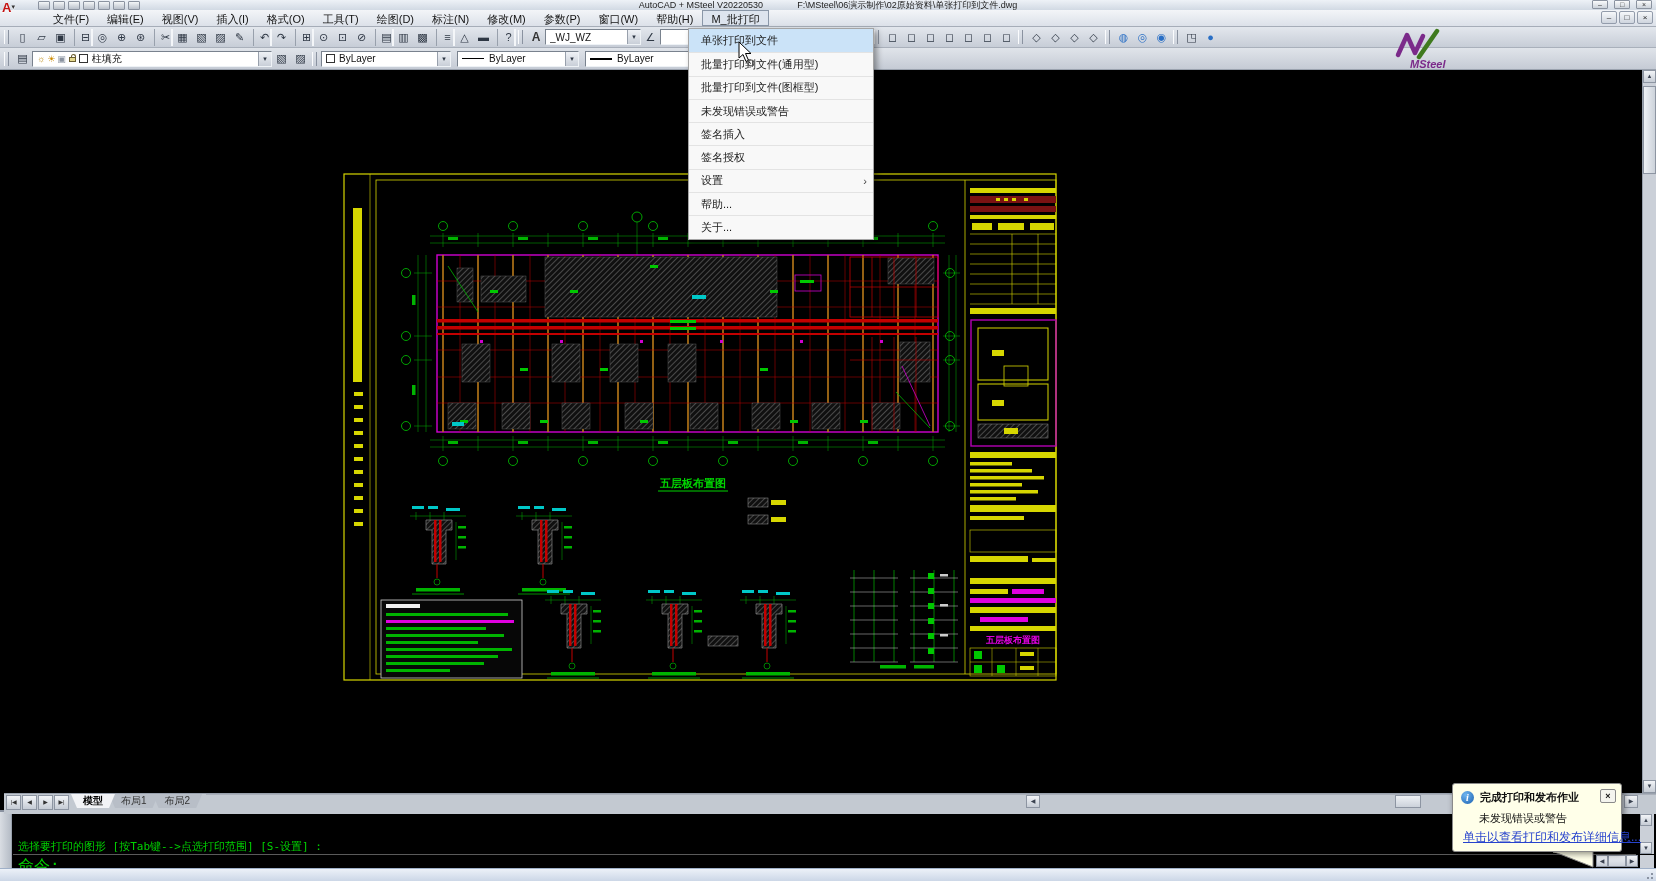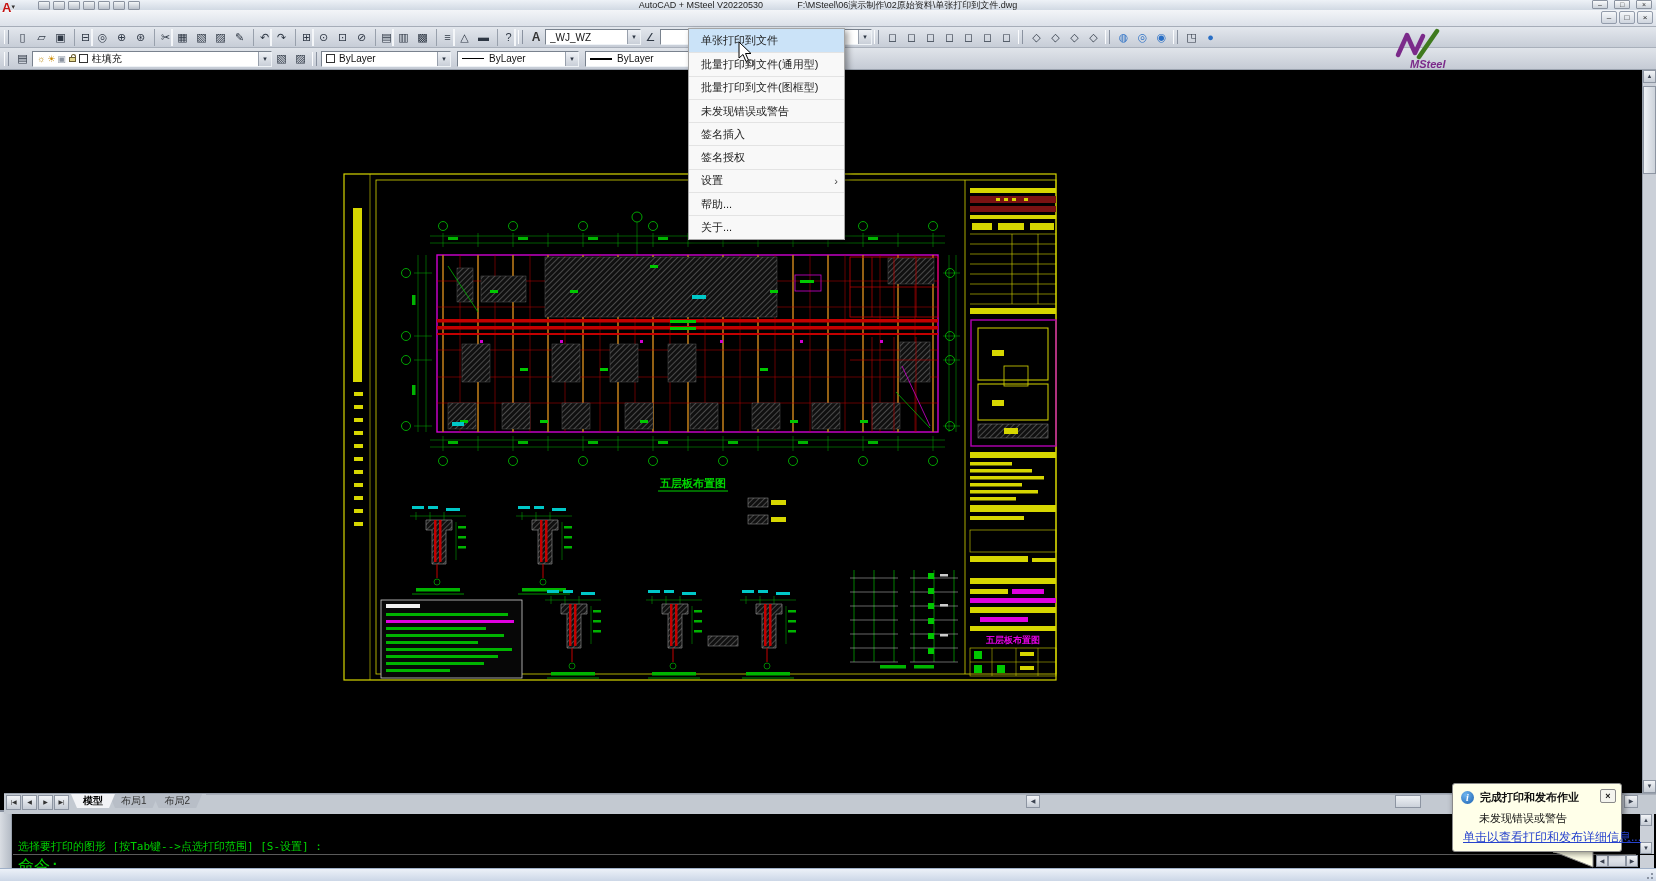--- a/index.html
+++ b/index.html
@@ -103,21 +103,21 @@
   
   .statusbar { position:absolute; bottom:0; left:0; width:1656px; height:13px;
     background:linear-gradient(#ecf1f8,#ccd7e7); border-top:1px solid #9fb0c8; z-index:10; }
   .resize-grip { position:absolute; right:2px; bottom:1px; width:11px; height:11px;
     background:
       radial-gradient(circle at 9px 9px, #8a93a2 1px, transparent 1.5px),
       radial-gradient(circle at 5px 9px, #8a93a2 1px, transparent 1.5px),
       radial-gradient(circle at 9px 5px, #8a93a2 1px, transparent 1.5px); }
 
   
-  .plotmenu { position:absolute; left:688px; top:28px; width:157px; background:#f8f8f8;
+  .plotmenu { position:absolute; left:688px; top:28px; width:186px; background:#f8f8f8;
     border:1px solid #a5a5a5; box-shadow:3px 3px 6px rgba(0,0,0,.38); z-index:50;
     font-size:11px; color:#1c1c1c; }
   .mi { height:23.3px; display:flex; align-items:center; padding-left:12px; padding-right:6px; }
   .mi + .mi { border-top:1px solid #e3e3e3;align-items:center; }
   .mi.highlighted { background:#cbe3f8; }
   .mi-arrow { margin-left:auto; font-size:11px; color:#444; }
 
   
   .cursor { position:absolute; left:738px; top:42px; z-index:60; }
 
@@ -160,20 +160,36 @@
       <span class="tb-btn">–</span>
       <span class="tb-btn">□</span>
       <span class="tb-btn">×</span>
     </div>
   </div>
   <div class="acad-logo">
     <span>A</span><span class="caret">▾</span>
   </div>
 
   <div class="menubar">
+    <div class="tbrow">
+
+    <span class="mb-item">文件(F)</span>
+        <span class="mb-item">编辑(E)</span>
+        <span class="mb-item">视图(V)</span>
+        <span class="mb-item">插入(I)</span>
+        <span class="mb-item">格式(O)</span>
+        <span class="mb-item">工具(T)</span>
+        <span class="mb-item">绘图(D)</span>
+        <span class="mb-item">标注(N)</span>
+        <span class="mb-item">修改(M)</span>
+        <span class="mb-item">参数(P)</span>
+        <span class="mb-item">窗口(W)</span>
+        <span class="mb-item">帮助(H)</span>
+        <span class="mb-item active">M_批打印</span>
+      </div>
     <div class="mb-btns">
       <span class="mb-btn">–</span>
       <span class="mb-btn">□</span>
       <span class="mb-btn">×</span>
     </div>
   </div>
 
   <div class="toolbar1">
     <span class="grip"></span>
     <div class="tbrow tb-std">

